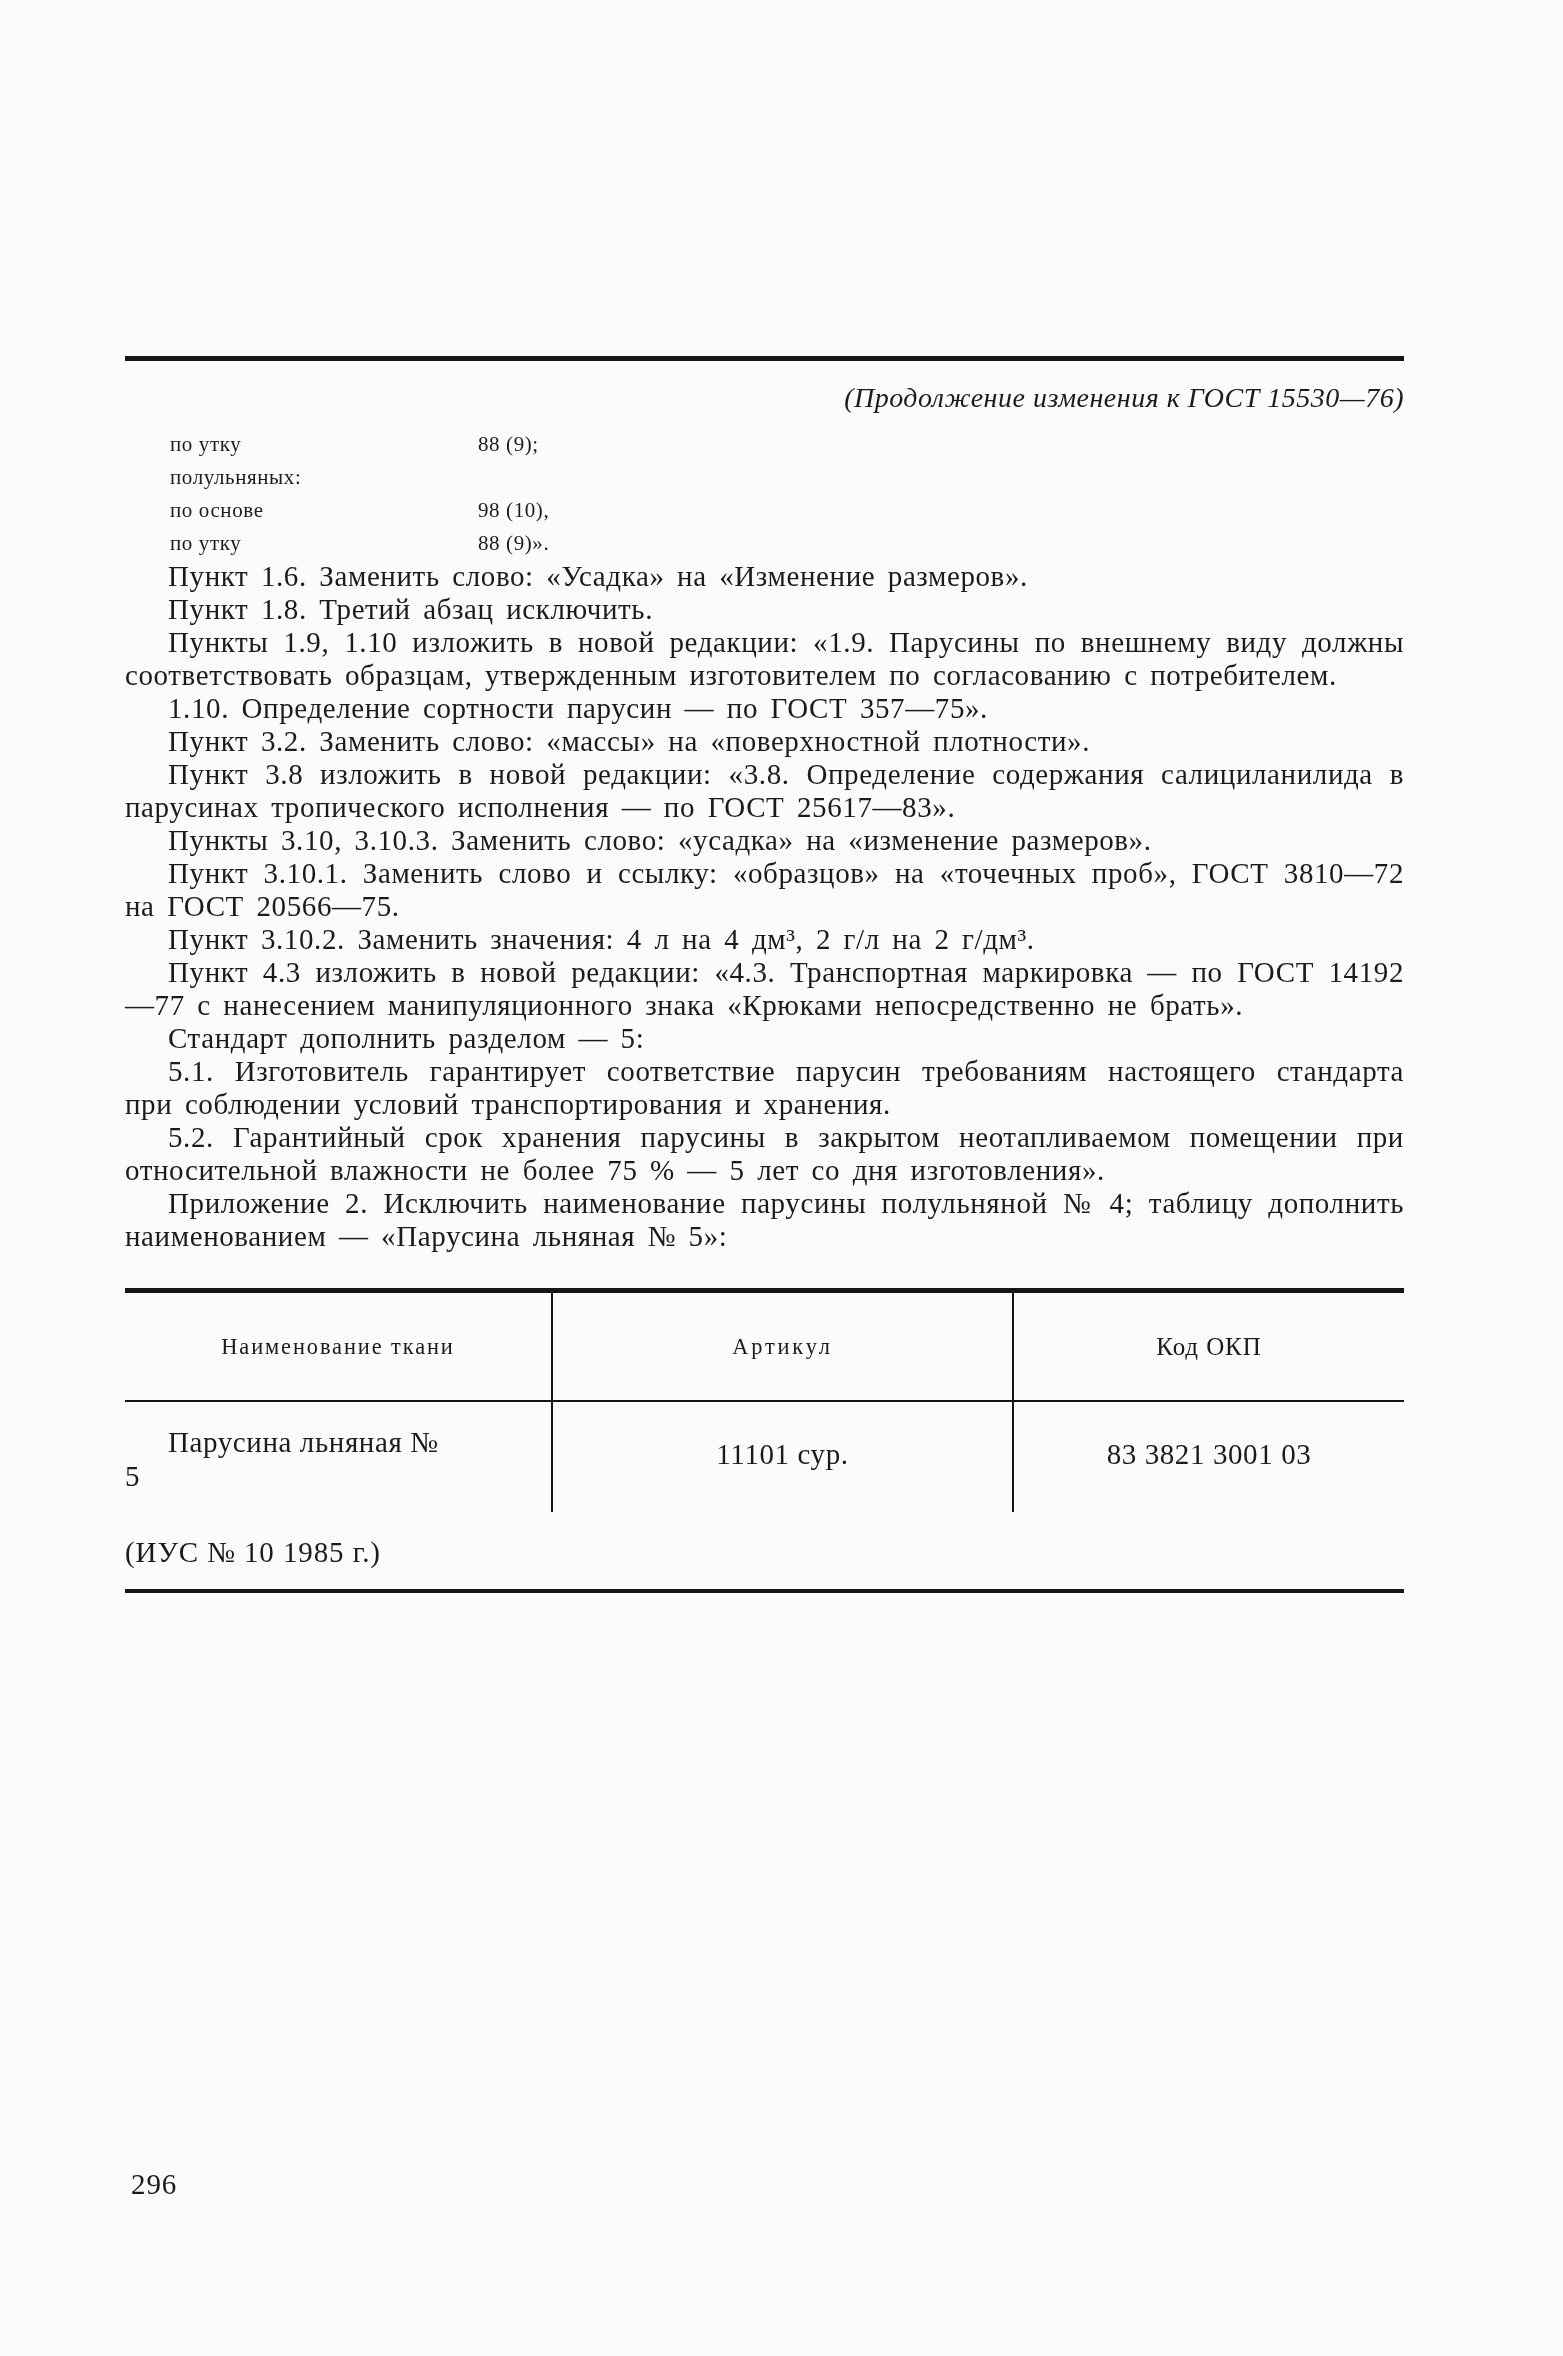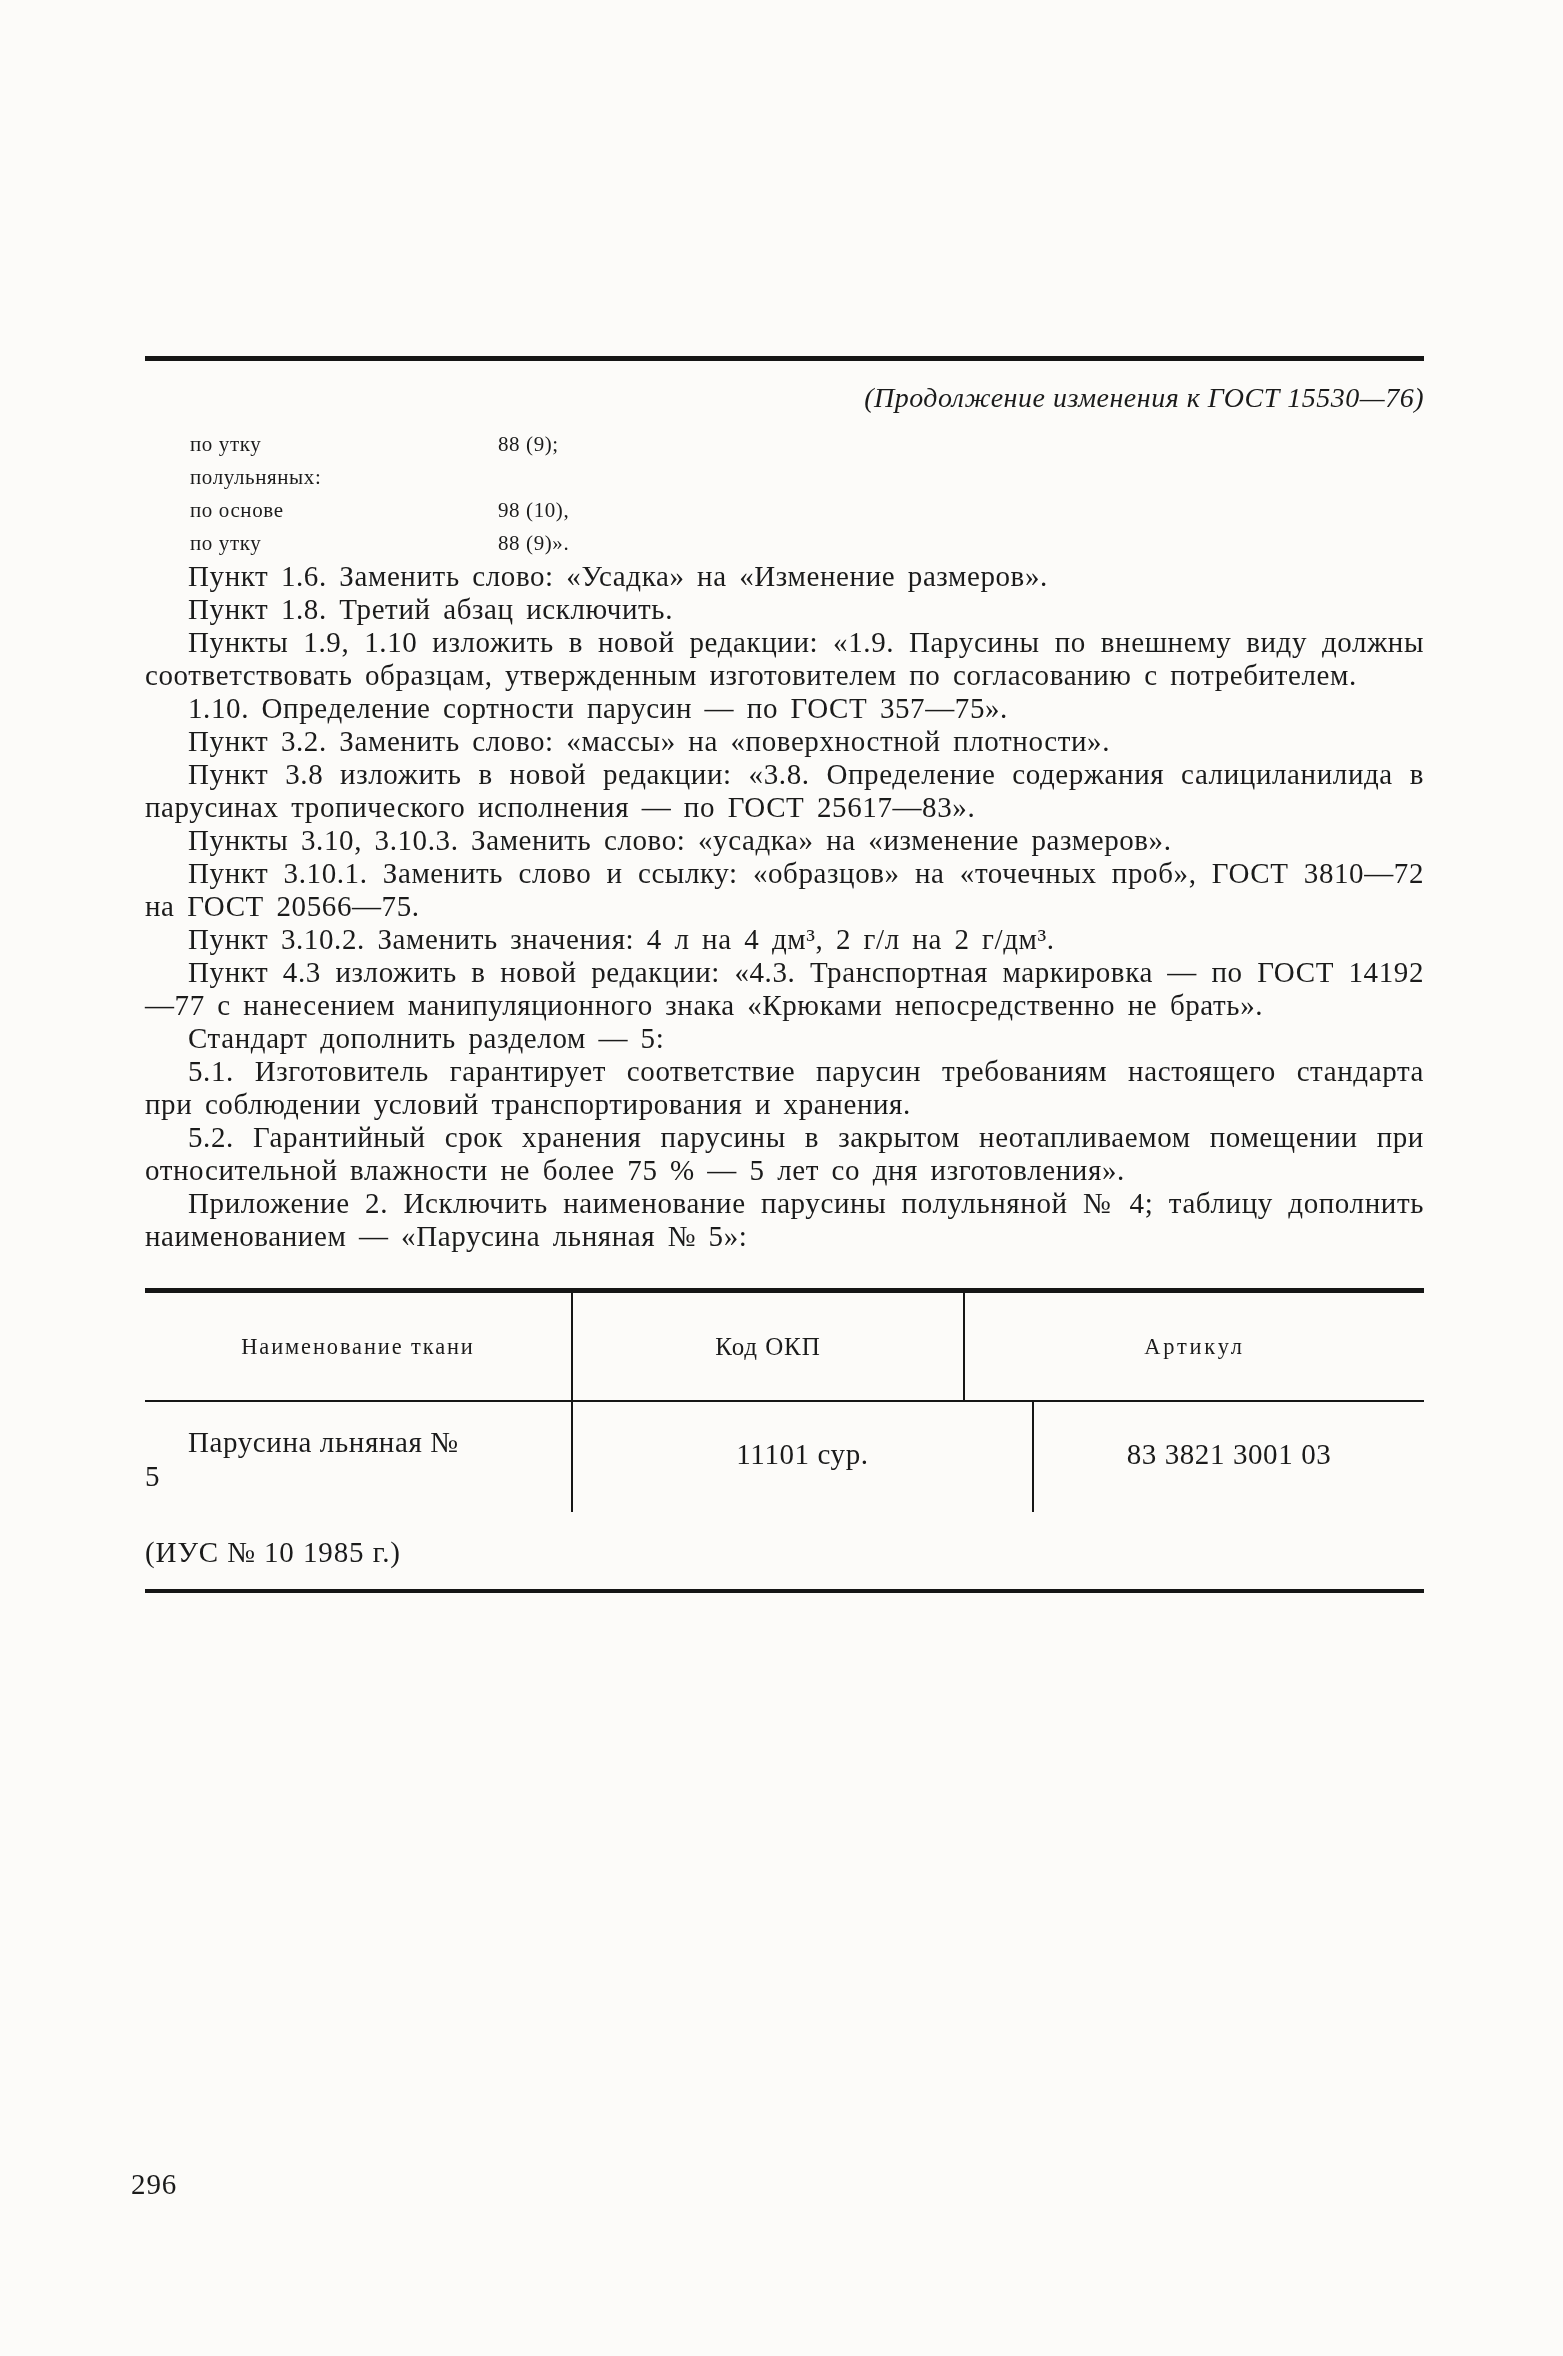--- a/index.html
+++ b/index.html
@@ -8,21 +8,21 @@
   .page {
     position:relative;
     width:1563px; height:2357px;
     margin:0 auto;
     background:#fcfbf9;
     color:#1b1b1b;
     overflow:hidden;
   }
   .content {
     position:absolute;
-    left:145px; top:356px;
+    left:125px; top:356px;
     width:1279px;
   }
   .rule { background:#161616; }
   .top-rule { height:4.7px; margin-bottom:20.5px; }
   .header-italic {
     font-style:italic;
     text-align:right;
     font-size:28px;
     line-height:34px;
     margin-bottom:13px;
@@ -134,22 +134,22 @@
     <p class="body">Стандарт дополнить разделом — 5:</p>
 
 
     <p class="body">5.1. Изготовитель гарантирует соответствие парусин требованиям настоящего стандарта при соблюдении условий транспортирования и хранения.</p>
     <p class="body">5.2. Гарантийный срок хранения парусины в закрытом неотапливаемом помещении при относительной влажности не более 75 % — 5 лет со дня изготовления».</p>
     <p class="body">Приложение 2. Исключить наименование парусины полульняной № 4; таблицу дополнить наименованием — «Парусина льняная № 5»:</p>
 
     <div class="gost-table">
       <div class="t-row t-header">
         <div class="t-cell c1 th-1">Наименование ткани</div>
+        <div class="t-cell c2 th-2">Артикул</div>
         <div class="t-cell c3 th-3">Код ОКП</div>
-        <div class="t-cell c2 th-2">Артикул</div>
       </div>
       <div class="t-row t-data">
         <div class="t-cell c1">Парусина льняная № 5</div>
         <div class="t-cell c2">11101 сур.</div>
         <div class="t-cell c3">83 3821 3001 03</div>
       </div>
       <div class="t-footnote">(ИУС № 10 1985 г.)</div>
       <div class="rule bottom-rule"></div>
     </div>
 

